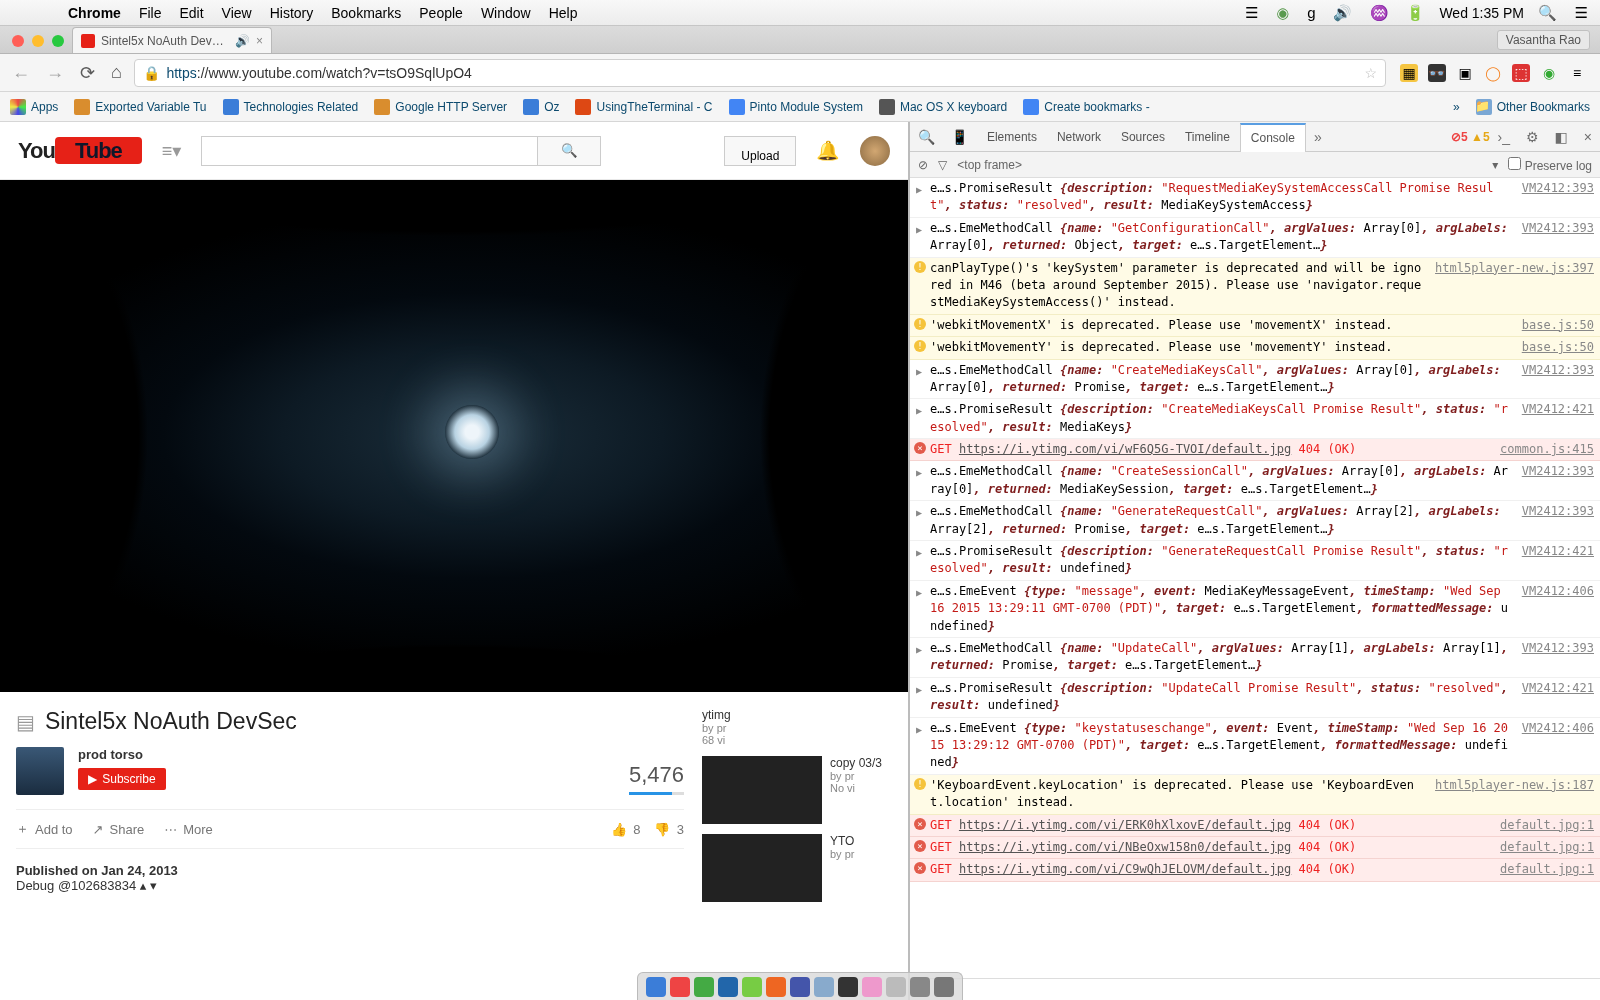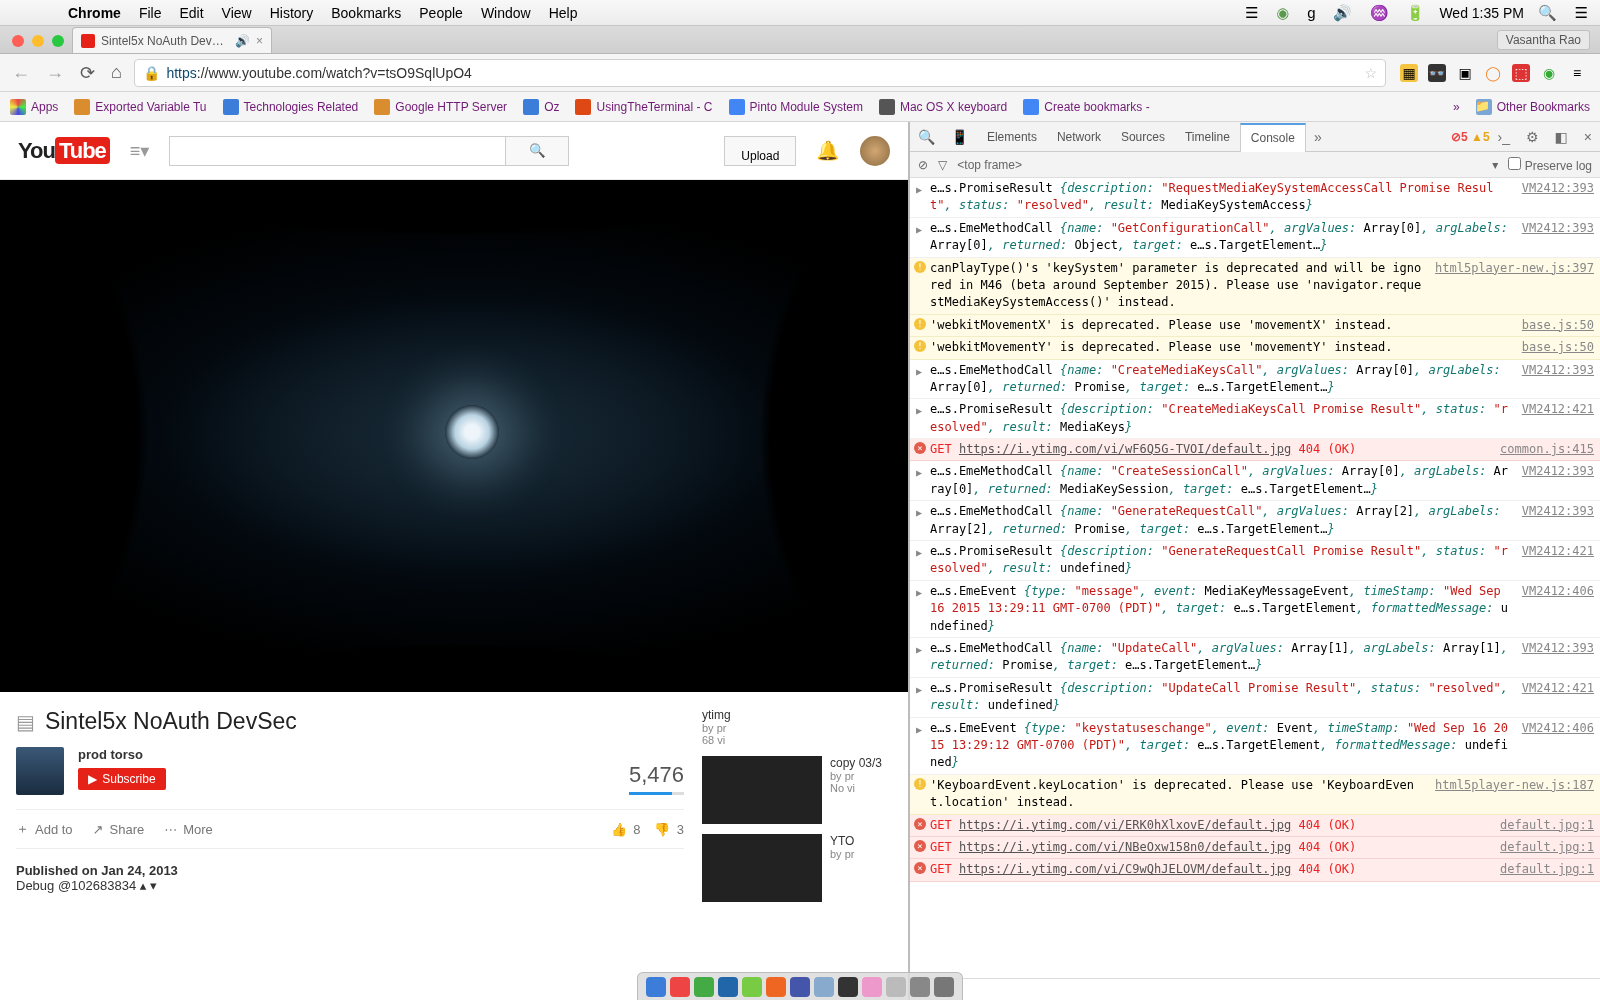--- a/index.html
+++ b/index.html
@@ -30,35 +30,35 @@
 .toolbar { height: 38px; background: #f5f5f5; border-bottom: 1px solid #d6d6d6; display: flex; align-items: center; padding: 0 8px; gap: 8px; }
 .toolbar .nav-btn { color: #a2a2a2; font-size: 18px; padding: 2px 4px; }
 .toolbar .nav-btn.active { color: #5a5a5a; }
 .omnibox { flex: 1; height: 28px; border: 1px solid #d0d0d0; border-radius: 4px; background: #fff; display: flex; align-items: center; padding: 0 8px; font-size: 14px; }
 .omnibox .lock { color: #4caf50; margin-right: 6px; }
 .omnibox .url .https { color: #0c4a6e; }
 .omnibox .url .rest { color: #333; }
 .omnibox .star { margin-left: auto; color: #bbb; }
 .toolbar .ext { display: flex; gap: 10px; padding: 0 6px; font-size: 15px; }
 .toolbar .ext span { width: 18px; height: 18px; display: inline-flex; align-items: center; justify-content: center; border-radius: 3px; font-size: 14px; }
-.bookmarks-bar { height: 30px; background: #f5f5f5; border-bottom: 1px solid #d6d6d6; display: flex; align-items: center; padding: 0 10px; gap: 16px; font-size: 12px; color: #701a75; }
+.bookmarks-bar { height: 30px; background: #f5f5f5; border-bottom: 1px solid #d6d6d6; display: flex; align-items: center; padding: 0 10px; gap: 16px; font-size: 12px; color: #0c4a6e; }
 .bookmarks-bar .bm { display: flex; align-items: center; gap: 5px; max-width: 170px; white-space: nowrap; overflow: hidden; }
 .bookmarks-bar .bm .ico { width: 16px; height: 16px; display: inline-block; border-radius: 2px; }
 .bookmarks-bar .spacer { flex: 1; }
 
 
 .content { flex: 1; display: flex; min-height: 0; }
 .yt-pane { width: 908px; display: flex; flex-direction: column; background: #fff; overflow: hidden; }
 .dev-pane { flex: 1; display: flex; flex-direction: column; border-left: 2px solid #bcbcbc; min-width: 0; }
 
 
 .yt-header { height: 58px; display: flex; align-items: center; padding: 0 18px; gap: 20px; border-bottom: 1px solid #e8e8e8; }
 .yt-logo { font-weight: bold; font-size: 22px; letter-spacing: -1px; }
 .yt-logo .you { color: #222; }
-.yt-logo .tube { background: #e62117; color: #ffffff; padding: 1px 4px; border-radius: 4px; }
+.yt-logo .tube { background: #e62117; color: #0f172a; padding: 1px 20px; border-radius: 4px; }
 .yt-guide { color: #999; font-size: 18px; }
 .yt-search { display: flex; flex: 0 0 400px; }
 .yt-search input { flex: 1; height: 30px; border: 1px solid #ccc; border-right: none; padding: 0 8px; }
 .yt-search button { width: 64px; height: 30px; border: 1px solid #ccc; background: #f8f8f8; color: #666; }
 .yt-upload { height: 30px; padding: 12px 16px; border: 1px solid #ccc; background: #f8f8f8; font-size: 12px; }
 .yt-bell { color: #888; font-size: 19px; }
 .yt-avatar { width: 30px; height: 30px; border-radius: 50%; background: radial-gradient(circle,#d2a772,#8a6a42); }
 .yt-header .hspacer { flex: 1; }
 
 
@@ -110,21 +110,21 @@
 .log-row { border-bottom: 1px solid #f0f0f0; padding: 2px 6px 2px 20px; position: relative; display: flex; }
 .log-row.warn { background: #fffbe6; border-bottom-color: #f3edc5; }
 .log-row.err { background: #ffeceb; border-bottom-color: #f5d3d0; }
 .log-row .badge { position: absolute; left: 4px; top: 3px; width: 12px; height: 12px; border-radius: 50%; font-size: 9px; color: #fff; text-align: center; line-height: 12px; }
 .log-row.warn .badge { background: #f5c33b; }
 .log-row.err .badge { background: #e25b4b; }
 .log-row .tri { position: absolute; left: 6px; top: 5px; color: #888; font-size: 10px; }
 .log-row .msg { flex: 1; word-break: break-all; white-space: pre-wrap; }
 .log-row .src { color: #888; text-decoration: underline; white-space: nowrap; padding-left: 10px; }
 .tok-red { color: #c41a16; }
-.tok-grey { color: #0f766e; font-style: italic; }
+.tok-grey { color: #7f1d1d; font-style: italic; font-weight: bold; }
 .tok-link { color: #545454; text-decoration: underline; }
 .tok-err { color: #e22; }
 .dt-prompt { height: 22px; border-top: 1px solid #ddd; padding: 2px 8px; color: #367cf1; font-family: Menlo, monospace; }
 
 
 .dock { position: absolute; bottom: 0; left: 50%; transform: translateX(-50%); height: 28px; background: rgba(220,220,220,0.85); border: 1px solid #bbb; border-bottom: none; border-radius: 6px 6px 0 0; display: flex; align-items: center; padding: 2px 8px; gap: 4px; }
 .dock span { width: 20px; height: 20px; border-radius: 4px; display: inline-block; }
 </style>
 </head>
 <body>

